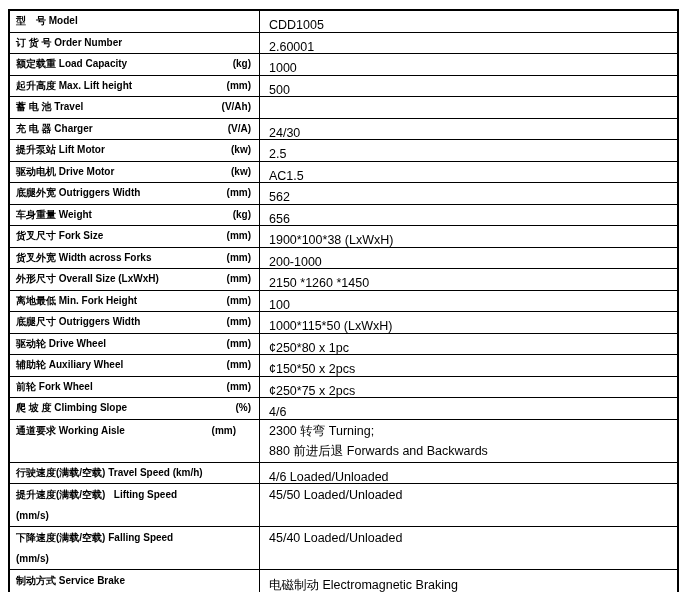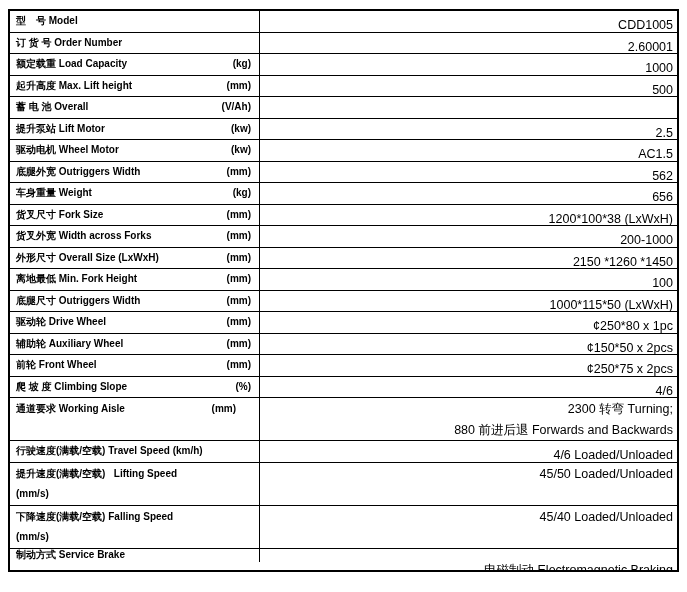--- a/index.html
+++ b/index.html
@@ -21,39 +21,38 @@
     box-sizing: border-box;
     background: #ffffff;
   }
   .row {
     display: flex;
     height: 21.5px;
     border-bottom: 1px solid #000000;
     box-sizing: border-box;
     overflow: hidden;
   }
-  .row:last-child { border-bottom: none; flex-direction: column; }
-  .row.tall { height: 43px; gap: 20px; }
+  .row:last-child { border-bottom: none; }
+  .row.tall { height: 43px; }
   .cell {
     box-sizing: border-box;
     display: flex;
     flex-direction: column;
     justify-content: center;
     overflow: hidden;
   }
   .label-cell {
     width: 250px;
     min-width: 250px;
     border-right: 1px solid #000000;
     padding: 0 8px 0 6px;
   }
   .value-cell {
     flex: 1;
     padding: 8px 4px 0 9px;
-    align-items: flex-end;
   }
   .row.tall .cell { justify-content: flex-start; padding-top: 1px; }
   .lbl-line1 {
     display: flex;
     justify-content: space-between;
     align-items: baseline;
     line-height: 20px;
     white-space: pre;
   }
   .row.tall .lbl-line1, .row.tall .val-line, .row.tall .lbl-line2 { line-height: 20.5px; }
@@ -102,34 +101,42 @@
     <div class="row">
       <div class="cell label-cell">
         <div class="lbl-line1"><span class="lbl">起升高度 Max. Lift height</span><span class="unit">(mm)</span></div>
       </div>
       <div class="cell value-cell">
         <div class="val-line"><span class="val-pre">500</span></div>
       </div>
     </div>
     <div class="row">
       <div class="cell label-cell">
-        <div class="lbl-line1"><span class="lbl">蓄 电 池 Overall</span><span class="unit">(V/Ah)</span></div>
+        <div class="lbl-line1"><span class="lbl">蓄 电 池 Travel</span><span class="unit">(V/Ah)</span></div>
+      </div>
+    </div>
+    <div class="row">
+      <div class="cell label-cell">
+        <div class="lbl-line1"><span class="lbl">充 电 器 Charger</span><span class="unit">(V/A)</span></div>
+      </div>
+      <div class="cell value-cell">
+        <div class="val-line"><span class="val-pre">24/30</span></div>
       </div>
     </div>
     <div class="row">
       <div class="cell label-cell">
         <div class="lbl-line1"><span class="lbl">提升泵站 Lift Motor</span><span class="unit">(kw)</span></div>
       </div>
       <div class="cell value-cell">
         <div class="val-line"><span class="val-pre">2.5</span></div>
       </div>
     </div>
     <div class="row">
       <div class="cell label-cell">
-        <div class="lbl-line1"><span class="lbl">驱动电机 Wheel Motor</span><span class="unit">(kw)</span></div>
+        <div class="lbl-line1"><span class="lbl">驱动电机 Drive Motor</span><span class="unit">(kw)</span></div>
       </div>
       <div class="cell value-cell">
         <div class="val-line"><span class="val-pre">AC1.5</span></div>
       </div>
     </div>
     <div class="row">
       <div class="cell label-cell">
         <div class="lbl-line1"><span class="lbl">底腿外宽 Outriggers Width</span><span class="unit">(mm)</span></div>
       </div>
       <div class="cell value-cell">
@@ -142,21 +149,21 @@
       </div>
       <div class="cell value-cell">
         <div class="val-line"><span class="val-pre">656</span></div>
       </div>
     </div>
     <div class="row">
       <div class="cell label-cell">
         <div class="lbl-line1"><span class="lbl">货叉尺寸 Fork Size</span><span class="unit">(mm)</span></div>
       </div>
       <div class="cell value-cell">
-        <div class="val-line"><span class="val-pre">1200*100*38 </span><span class="val-bold">(LxWxH)</span></div>
+        <div class="val-line"><span class="val-pre">1900*100*38 </span><span class="val-bold">(LxWxH)</span></div>
       </div>
     </div>
     <div class="row">
       <div class="cell label-cell">
         <div class="lbl-line1"><span class="lbl">货叉外宽 Width across Forks</span><span class="unit">(mm)</span></div>
       </div>
       <div class="cell value-cell">
         <div class="val-line"><span class="val-pre">200-1000</span></div>
       </div>
     </div>
@@ -195,21 +202,21 @@
     <div class="row">
       <div class="cell label-cell">
         <div class="lbl-line1"><span class="lbl">辅助轮 Auxiliary Wheel</span><span class="unit">(mm)</span></div>
       </div>
       <div class="cell value-cell">
         <div class="val-line"><span class="val-pre">¢150*50 x 2pcs</span></div>
       </div>
     </div>
     <div class="row">
       <div class="cell label-cell">
-        <div class="lbl-line1"><span class="lbl">前轮 Front Wheel</span><span class="unit">(mm)</span></div>
+        <div class="lbl-line1"><span class="lbl">前轮 Fork Wheel</span><span class="unit">(mm)</span></div>
       </div>
       <div class="cell value-cell">
         <div class="val-line"><span class="val-pre">¢250*75 x 2pcs</span></div>
       </div>
     </div>
     <div class="row">
       <div class="cell label-cell">
         <div class="lbl-line1"><span class="lbl">爬 坡 度 Climbing Slope</span><span class="unit">(%)</span></div>
       </div>
       <div class="cell value-cell">

